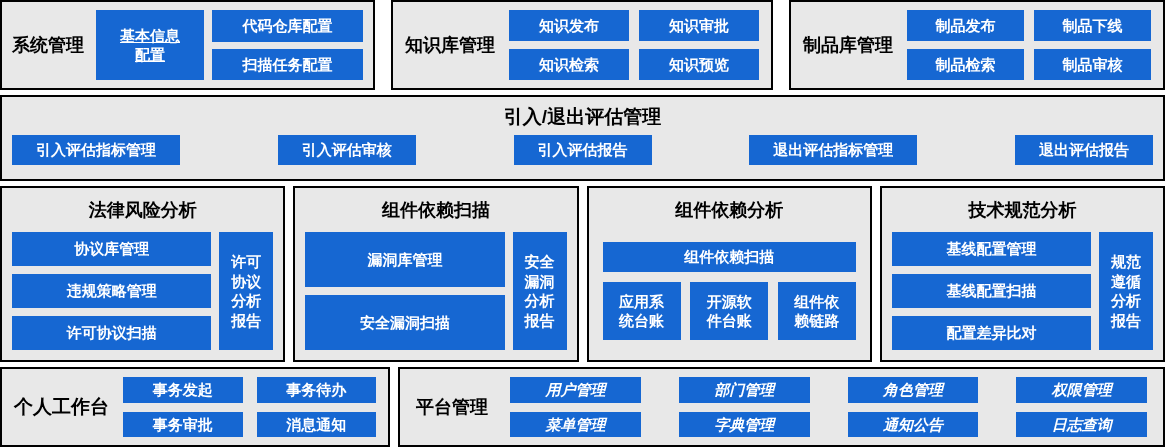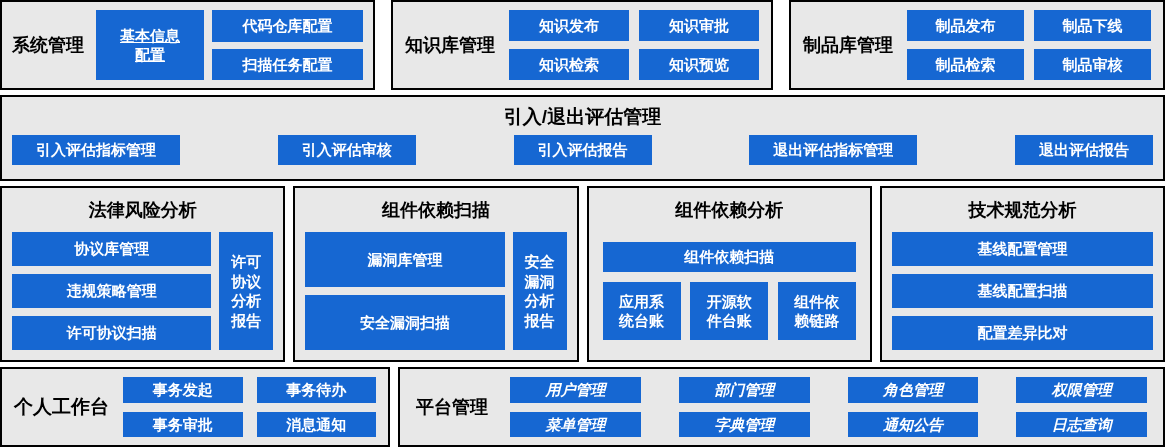--- a/index.html
+++ b/index.html
@@ -157,20 +157,21 @@
     </section>
 
     <section class="panel p-analysis">
       <h2 class="title center-title">技术规范分析</h2>
       <div class="analysis-body">
         <div class="analysis-col">
           <div class="btn">基线配置管理</div>
           <div class="btn">基线配置扫描</div>
           <div class="btn">配置差异比对</div>
         </div>
+        <div class="btn report-btn">规范遵循分析报告</div>
       </div>
     </section>
 
   </div>
 
   <div class="row row-4">
 
     <section class="panel p-personal">
       <h2 class="title">个人工作台</h2>
       <div class="grid-2x2 personal-grid">

